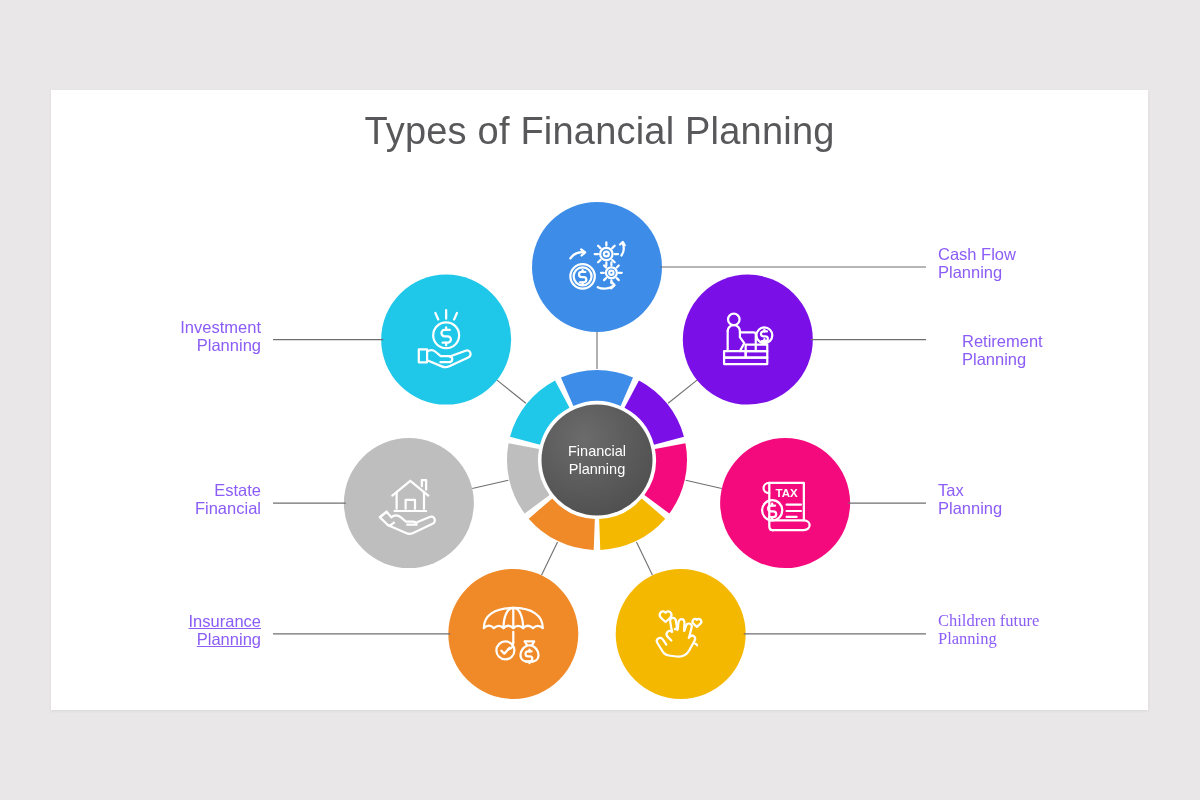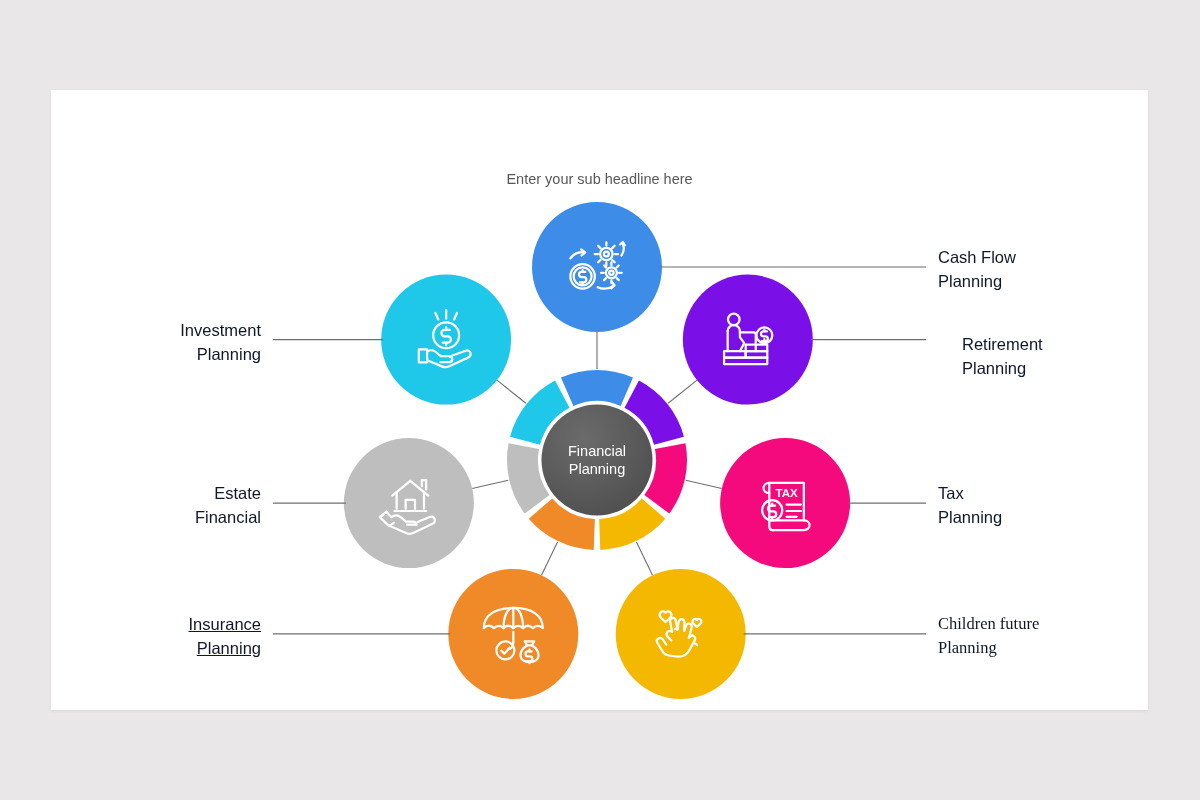--- a/index.html
+++ b/index.html
@@ -45,38 +45,38 @@
   #diagram {
     position: absolute;
     left: 0;
     top: 0;
     width: 1097px;
     height: 620px;
   }
   .label {
     position: absolute;
     font-size: 16.5px;
-    line-height: 24px;
-    color: #0f172a;
+    line-height: 18px;
+    color: #8b5cf6;
     white-space: pre-line;
   }
   .label.left  { text-align: right; margin-left: 20px; }
   .label.right { text-align: left;  }
   .hub-text {
     font-size: 14.5px;
     fill: #ffffff;
     font-family: "Liberation Sans", sans-serif;
   }
 </style>
 </head>
 <body>
 
 <div id="slide">
 
-  <div id="subtitle">Enter your sub headline here</div>
+  <div id="title">Types of Financial Planning</div>
 
   <svg id="diagram" viewBox="0 0 1097 620">
     <defs>
       <radialGradient id="hubGrad" cx="38%" cy="30%" r="82%">
         <stop offset="0%" stop-color="#6b6b6b"></stop>
         <stop offset="100%" stop-color="#4d4d4d"></stop>
       </radialGradient>
 
       <symbol id="ic-cashflow" viewBox="0 0 100 100">
         <g fill="none" stroke="#fff" stroke-width="3.1" stroke-linecap="round" stroke-linejoin="round">

